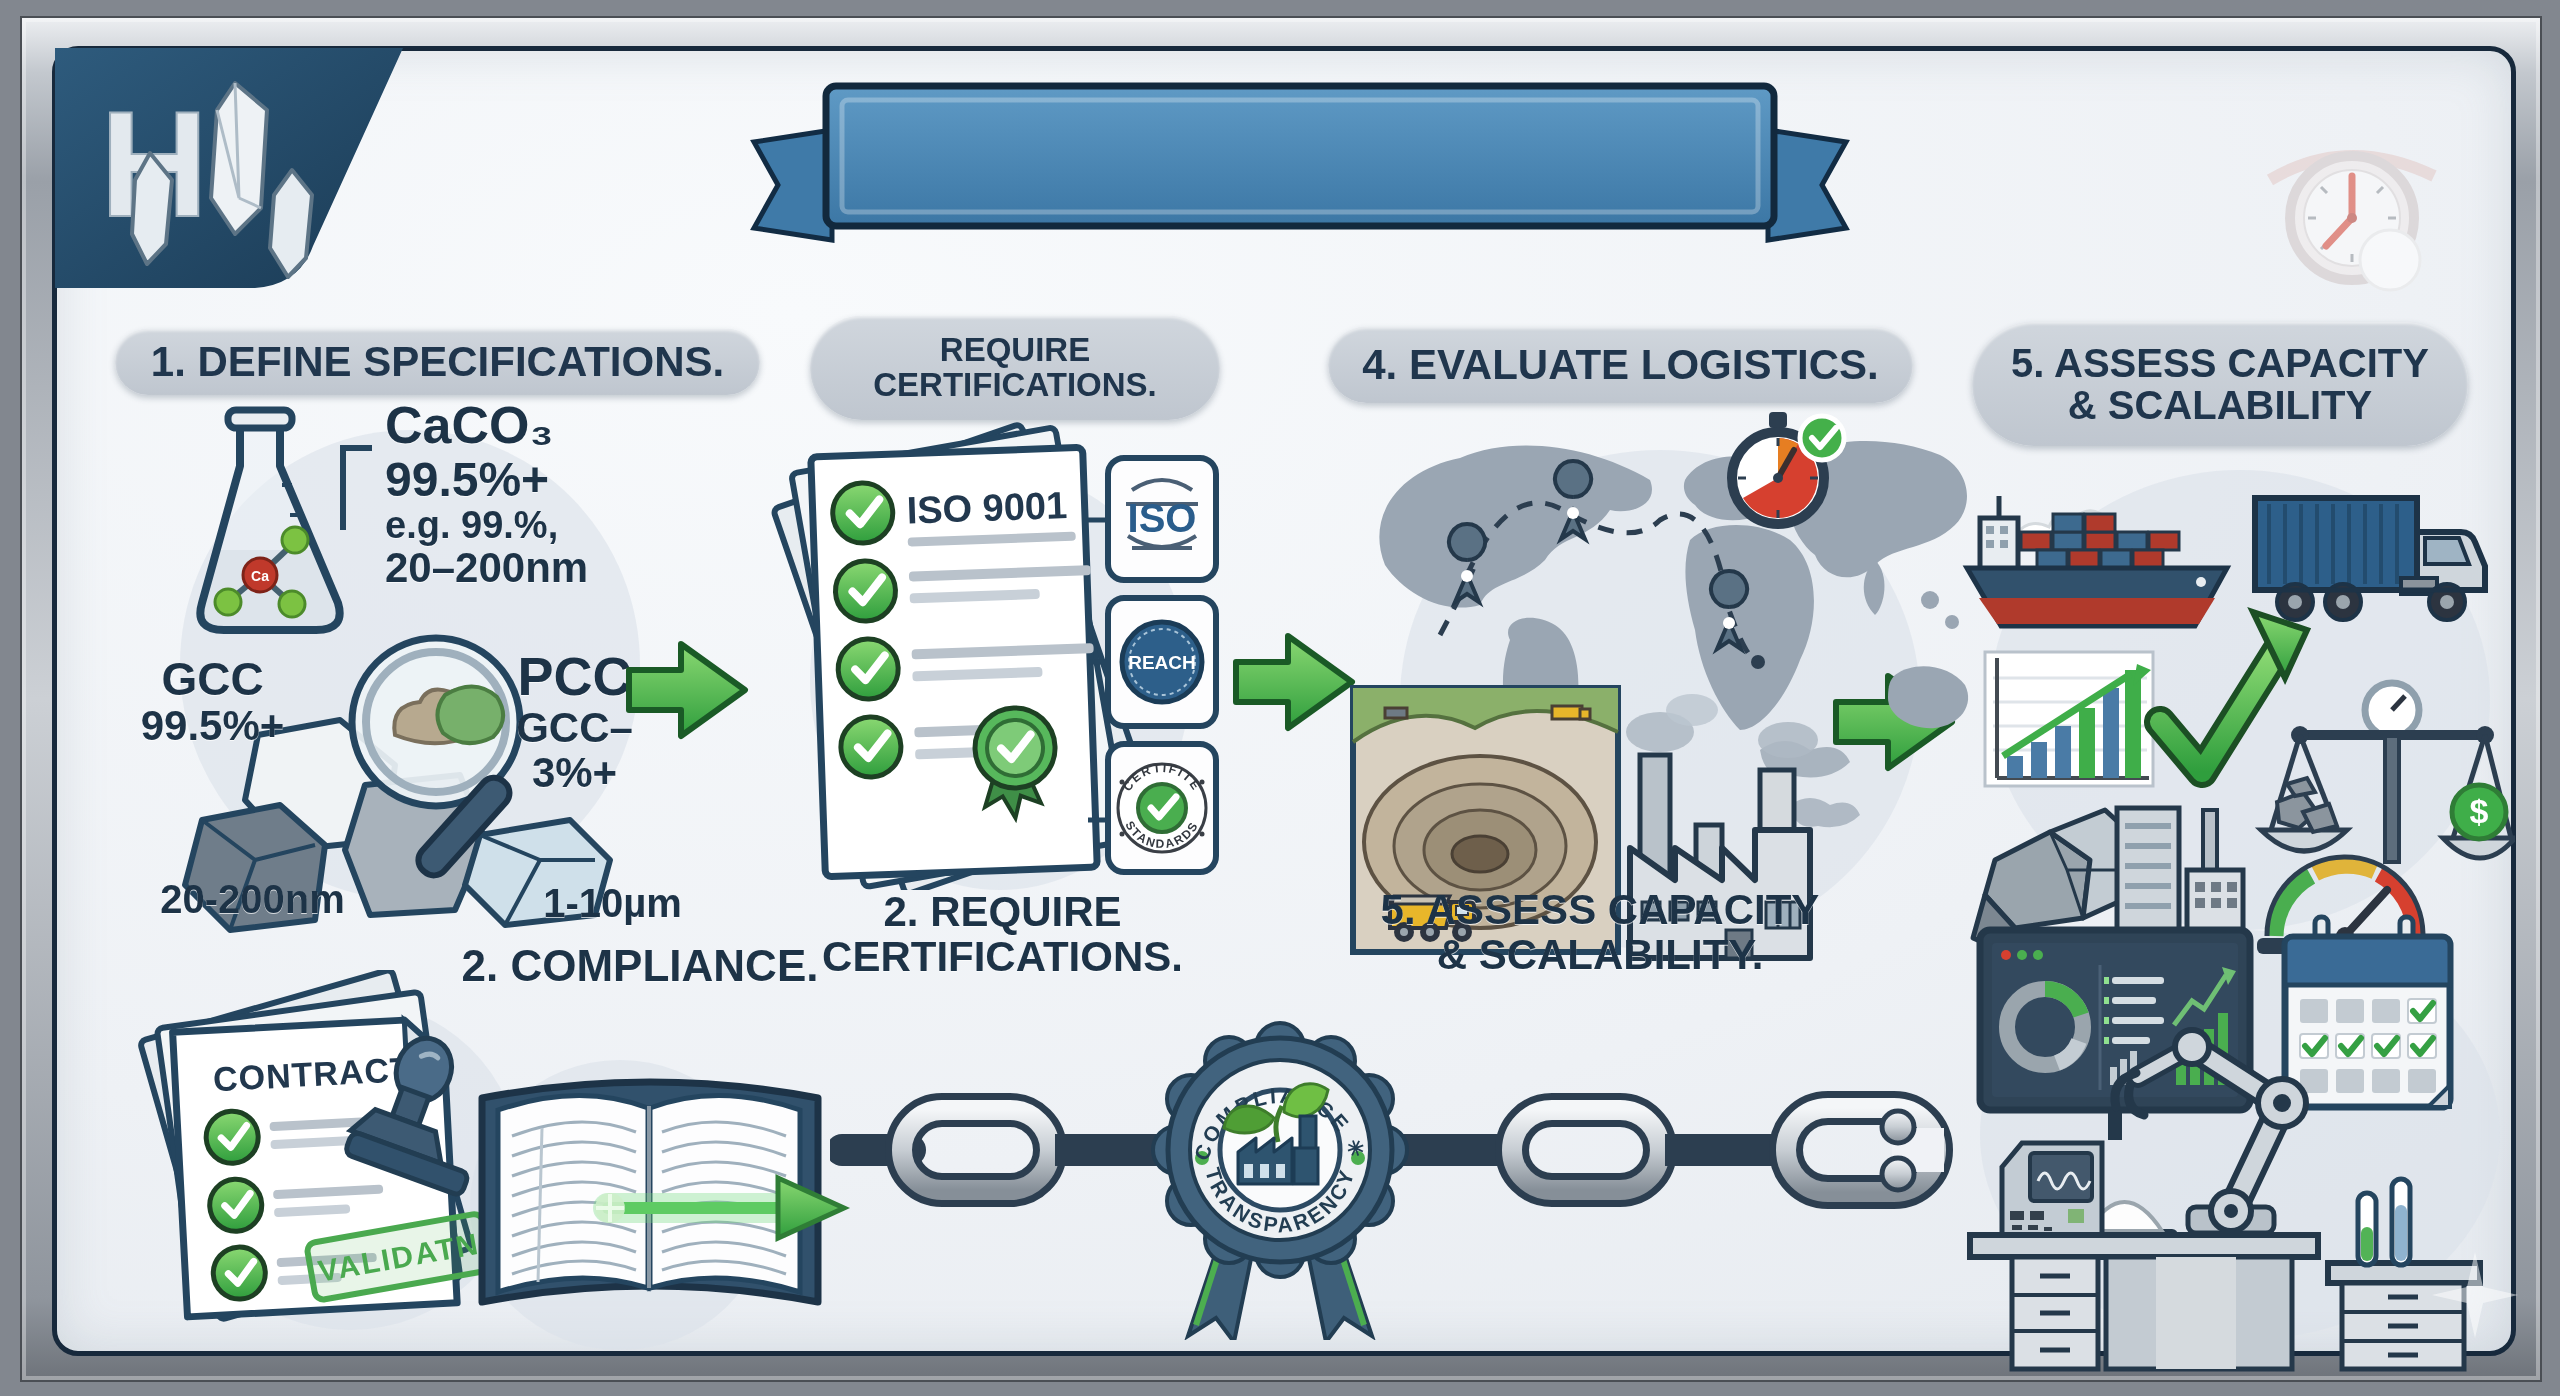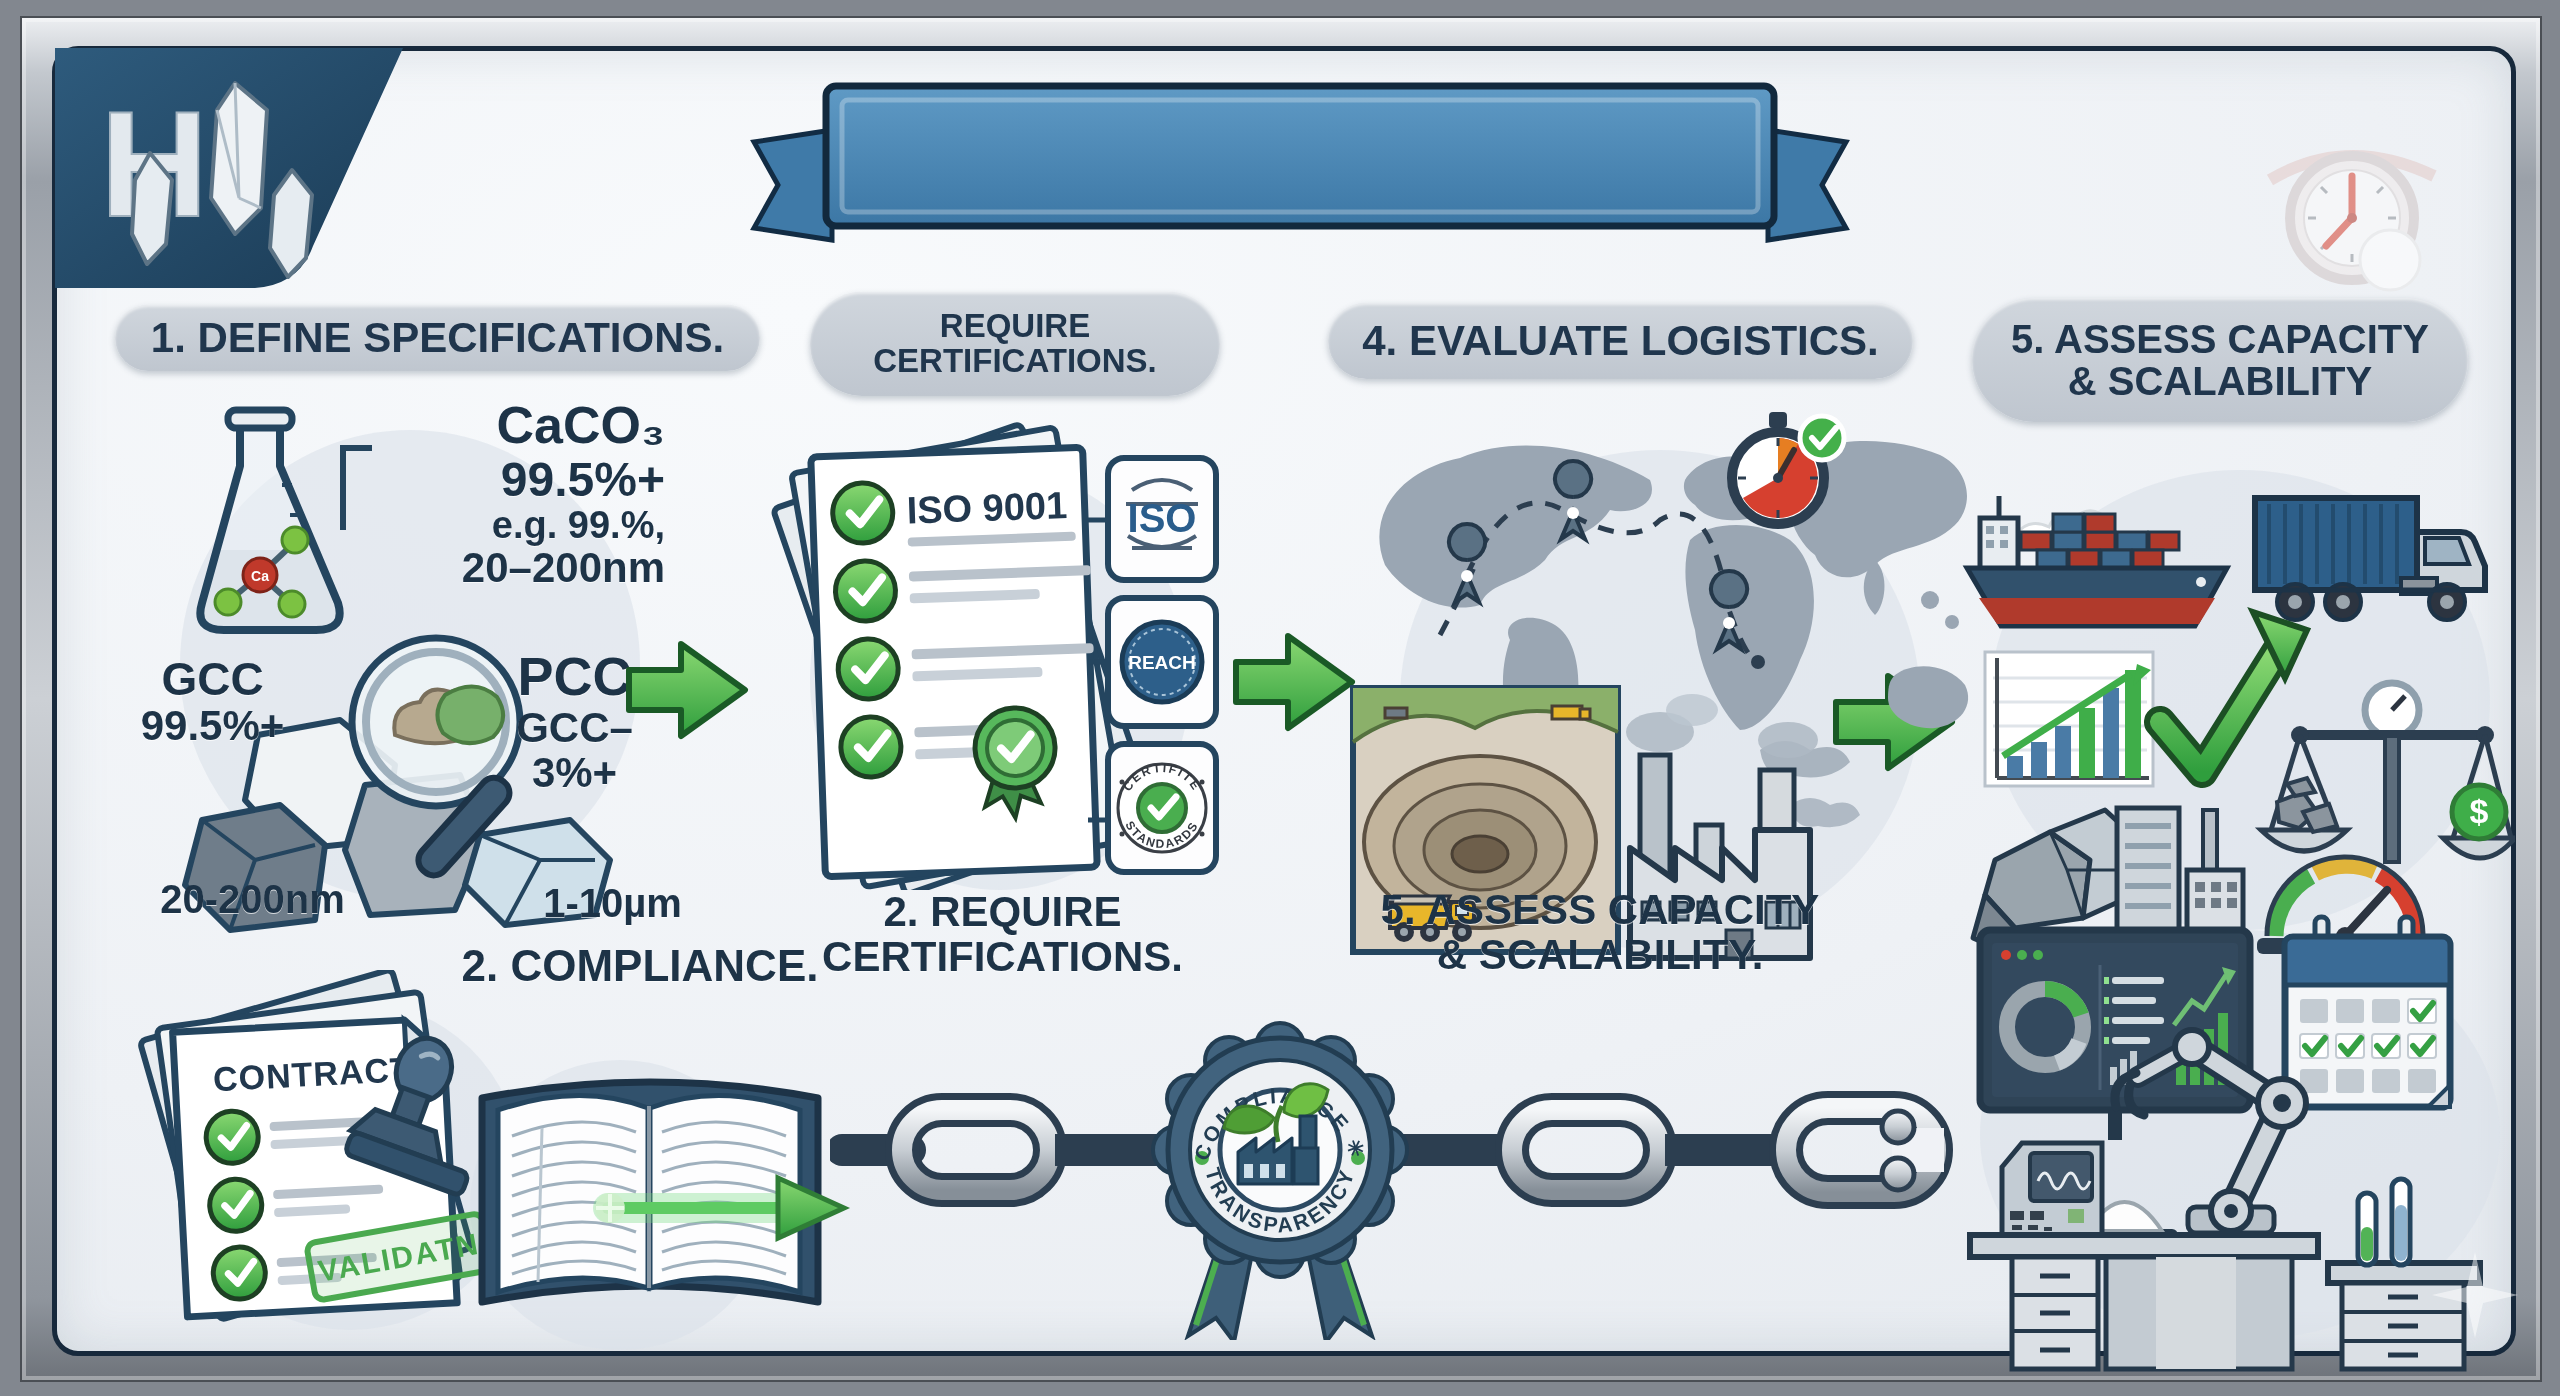--- a/index.html
+++ b/index.html
@@ -7,21 +7,21 @@
   #stage{position:absolute;left:0;top:0;width:2560px;height:1396px;}
   .frame{position:absolute;left:20px;top:16px;width:2518px;height:1362px;
     background:linear-gradient(180deg,#eceef1 0%,#c3c8ce 4%,#9aa0a8 12%,#ccd0d5 50%,#8f959d 94%,#6e737a 100%);
     border:2px solid #4a4e54;box-shadow:inset 0 0 0 4px rgba(255,255,255,.35);}
   .panel{position:absolute;left:52px;top:46px;width:2454px;height:1300px;border-radius:26px;
     background:radial-gradient(120% 120% at 30% 20%,#f8fafc 0%,#eef1f5 55%,#e2e7ed 100%);
     border:5px solid #17293c;box-shadow:inset 0 0 50px rgba(120,135,150,.22);}
   .wash{position:absolute;border-radius:50%;background:#dbe1e9;opacity:.6;}
   .pill{position:absolute;display:flex;flex-direction:column;align-items:center;justify-content:center;
     background:linear-gradient(#d0d6dd,#bfc6cf);border-radius:999px;color:#20364d;font-weight:bold;
-    text-align:center;line-height:1.05;box-shadow:0 3px 6px rgba(40,60,80,.25), inset 0 2px 3px rgba(255,255,255,.6);}
+    text-align:center;line-height:1.05;box-shadow:0 3px 6px rgba(40,60,80,.25), inset 0 2px 3px rgba(255,255,255,.6);margin-top:24px;}
   .cap{position:absolute;color:#1d3347;font-weight:bold;text-align:center;line-height:1.07;
     text-shadow:0 1px 0 rgba(255,255,255,.7);}
   .abs{position:absolute;}
   svg text{font-family:"Liberation Sans",sans-serif;font-weight:bold;}
 </style>
 </head>
 <body>
 
 <div id="stage">
   <div class="frame"></div>
@@ -132,21 +132,21 @@
       <circle cx="296" cy="332" r="84" fill="rgba(238,243,246,.92)" stroke="#24455f" stroke-width="7"></circle>
       <circle cx="296" cy="332" r="70" fill="none" stroke="#9fb0bd" stroke-width="8"></circle>
       <path d="M255,345 q-5,-30 25,-33 q8,-18 30,-10 q20,-8 28,12 q14,20 -8,32 q-35,15 -75,-1 z" fill="#b7a98f" stroke="#7a6f5c" stroke-width="4"></path>
       <path d="M305,305 q30,-18 52,2 q14,22 -4,40 q-28,14 -50,-4 q-12,-20 2,-38 z" fill="#77b06b" stroke="#4b7d42" stroke-width="4"></path>
       <g transform="rotate(42 360 395)">
         <rect x="346" y="390" width="30" height="120" rx="14" fill="#3d5a73" stroke="#1d3347" stroke-width="6"></rect>
       </g>
     </g>
   </svg>
 
-  <div class="cap" style="left:385px;top:398px;width:280px;text-align:right">
+  <div class="cap" style="left:385px;top:398px;width:280px;text-align:left">
     <div style="font-size:52px">CaCO₃</div>
     <div style="font-size:48px">99.5%+</div>
     <div style="font-size:38px">e.g. 99.%,</div>
     <div style="font-size:42px">20–200nm</div>
   </div>
   <div class="cap" style="left:120px;top:655px;width:185px">
     <div style="font-size:46px">GCC</div>
     <div style="font-size:42px">99.5%+</div>
   </div>
   <div class="cap" style="left:492px;top:648px;width:165px">

